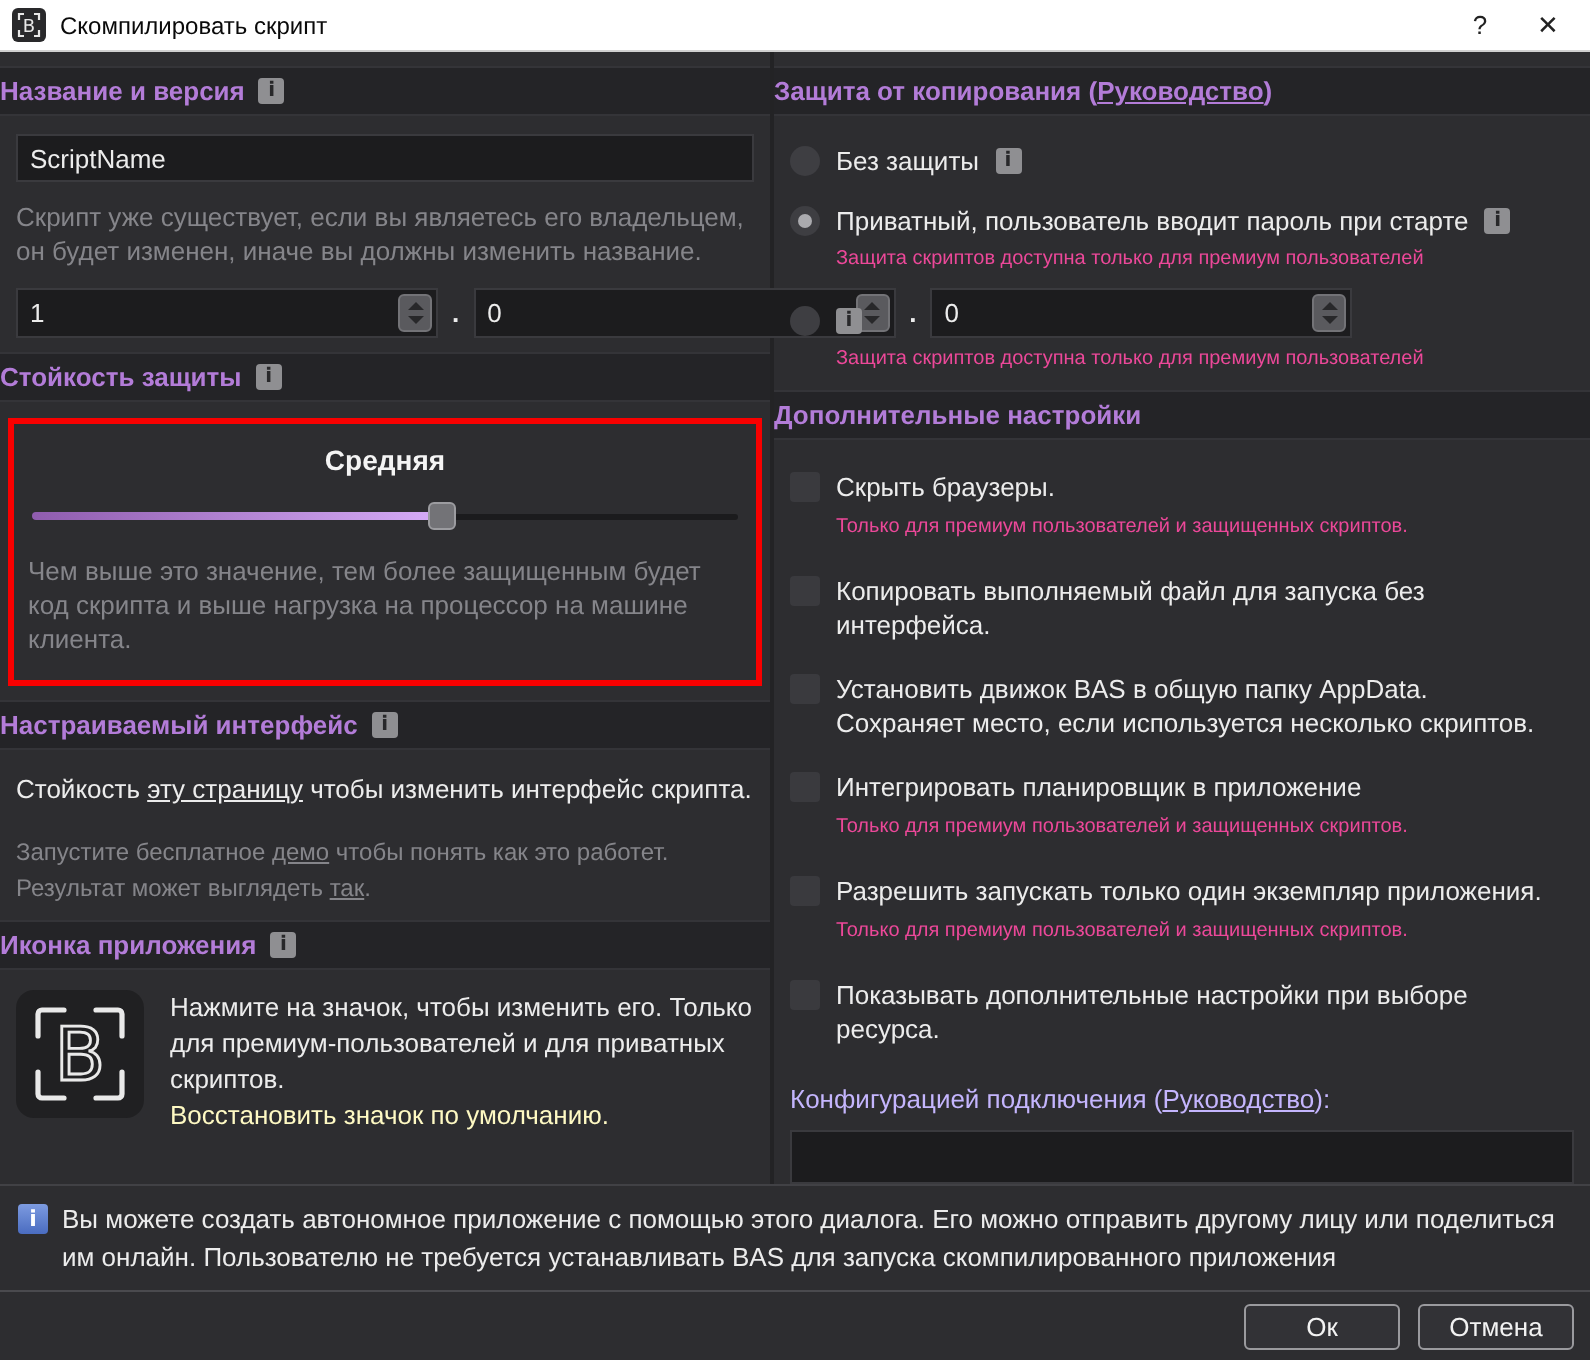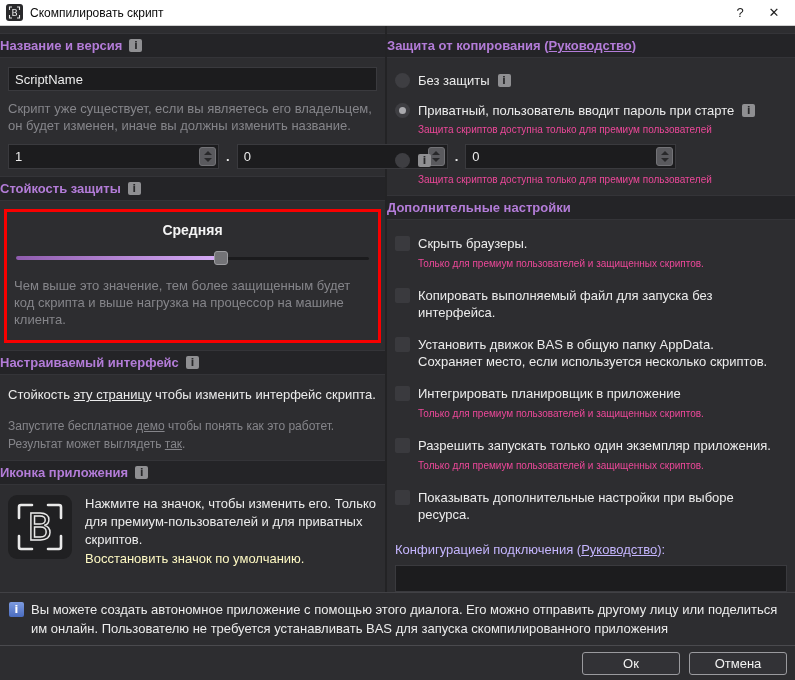--- a/index.html
+++ b/index.html
@@ -77,21 +77,21 @@
   .config-input { display:block; margin:8px 8px 0; width:calc(100% - 16px); height:27px; background:#1c1c1e;
                   border:1px solid #3a3a3e; color:#ececec; font-size:13px; padding:0 6px; font-family:inherit; outline:none; }
 
   
   .footer { flex:1; display:flex; flex-direction:column; border-top:1px solid #414145; }
   .note { display:flex; gap:7px; padding:7px 9px; color:#ececec; font-size:13px; line-height:19px; flex:1; }
   .note-ico { width:15px; height:15px; background:linear-gradient(180deg,#7d9be0,#4a6cc0); border-radius:2px; color:#fff;
               text-align:center; font-size:11px; line-height:15px; flex:none; margin-top:2px; font-weight:bold;
               font-family:"DejaVu Sans", sans-serif; }
   .btnrow { display:flex; justify-content:flex-end; gap:9px; padding:6px 8px 0; border-top:1px solid #4a4a4e; height:35px; }
-  .btn { width:98px; height:23px; background:#323236; border:1px solid #9a9a9e; border-radius:3px; color:#f2f2f2;
+  .btn { width:78px; height:23px; background:#323236; border:1px solid #9a9a9e; border-radius:3px; color:#f2f2f2;
          font-size:13px; text-align:center; line-height:21px; cursor:pointer; }
 </style>
 </head>
 <body>
 
 <div class="window">
 
   <div class="titlebar">
     <span class="app-ico">
       <svg width="17" height="17" viewBox="0 0 17 17">

